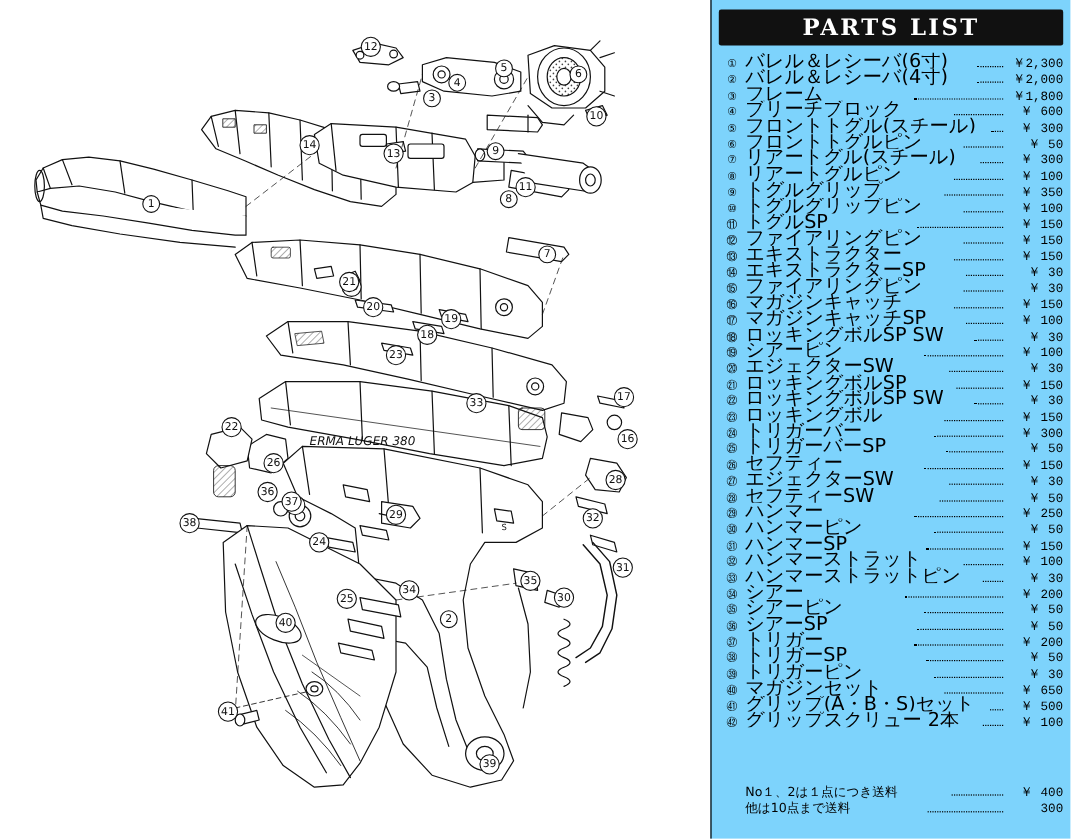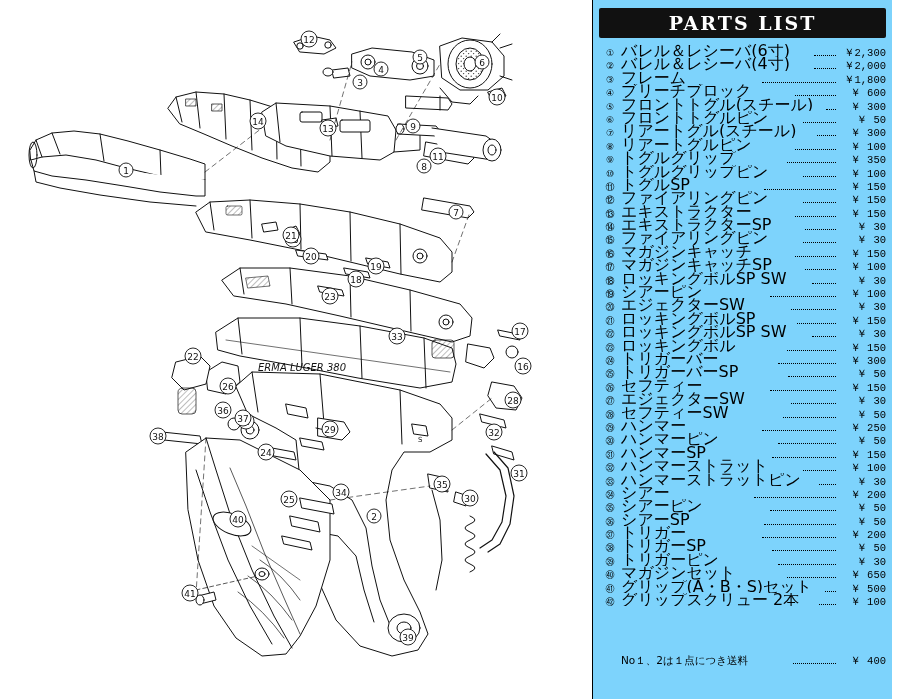--- a/index.html
+++ b/index.html
@@ -761,16 +761,22 @@
           <div class="part-name">グリップスクリュー 2本</div>
           <div class="part-leader"></div>
           <div class="part-price">￥  100</div>
         </li>
         <li class="note-row">
           <div class="part-no"></div>
           <div class="note-text">No１、2は１点につき送料</div>
           <div class="part-leader"></div>
           <div class="part-price">￥  400</div>
         </li>
+        <li class="note-row">
+          <div class="part-no"></div>
+          <div class="note-text">他は10点まで送料</div>
+          <div class="part-leader"></div>
+          <div class="part-price">    300</div>
+        </li>
       </ul>
   </div>
 
 </div>
 
 </body></html>

